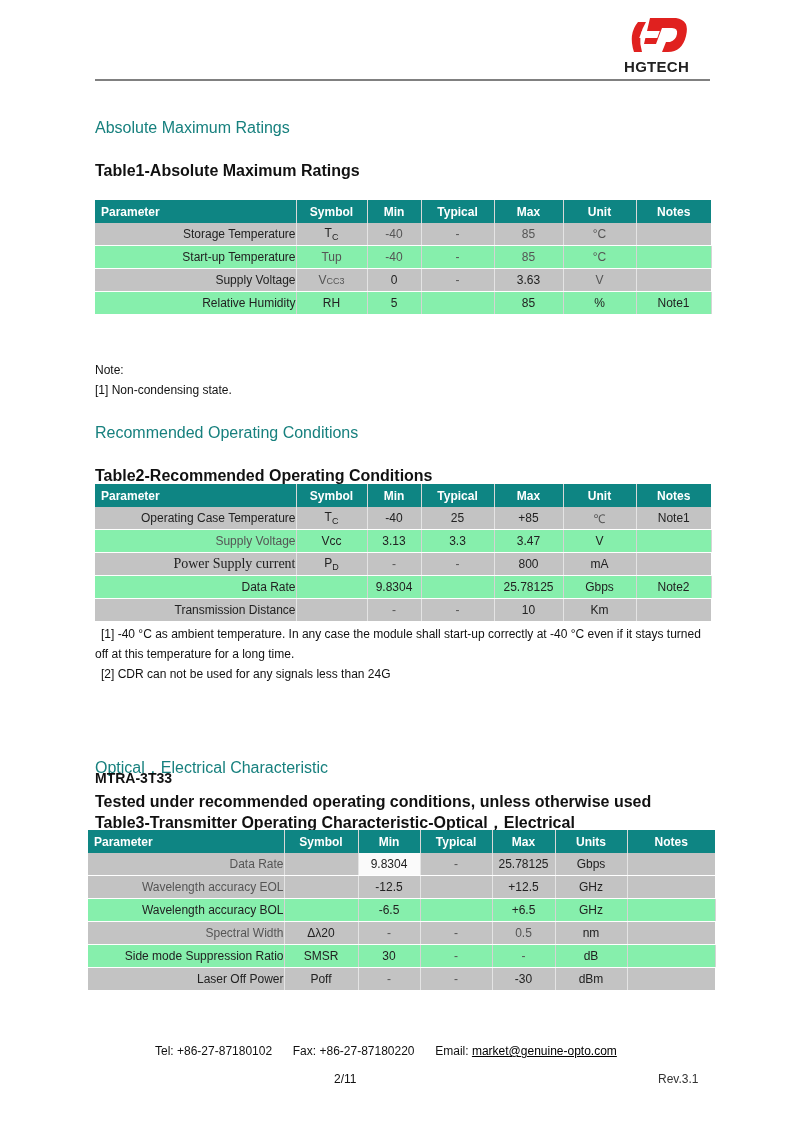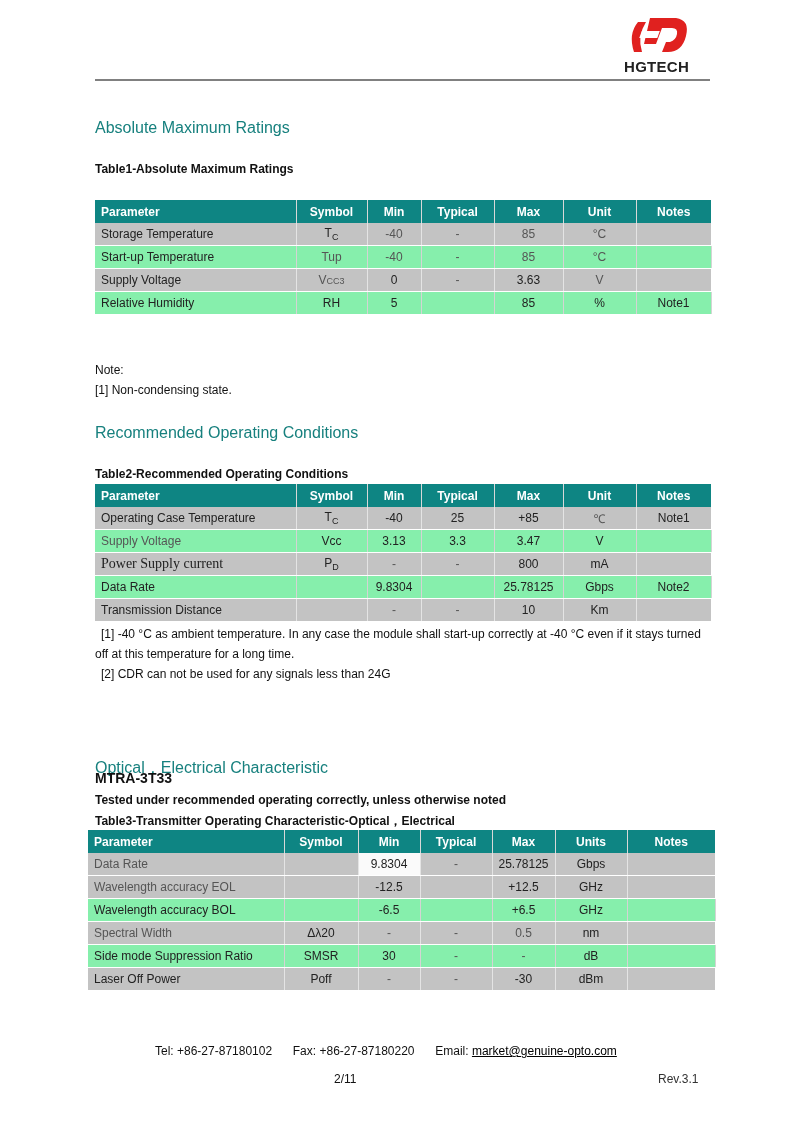--- a/index.html
+++ b/index.html
@@ -2,27 +2,27 @@
 <html><head>
 <meta charset="utf-8">
 <style>
   html, body { margin:0; padding:0; background:#ffffff; }
   body { width:793px; height:1122px; position:relative; font-family:"Liberation Sans", sans-serif; color:#111; overflow:hidden; }
   .abs { position:absolute; }
   .logo { left:618px; top:14px; width:80px; height:64px; }
   .logo-text { position:absolute; left:6px; top:44px; font-size:15px; font-weight:bold; color:#222; letter-spacing:0.3px;text-align:right; }
   .header-rule { left:95px; top:79px; width:615px; height:2px; background:#808080; }
   .h-section { font-size:16px; font-weight:normal; color:#17807e; }
-  .caption { font-size:12px; font-weight:bold; color:#111; }
+  .caption { font-size:16px; font-weight:bold; color:#111; }
   .note { font-size:12px; color:#111; line-height:20px; }
   table.spec { position:absolute; border-collapse:collapse; font-size:12px; table-layout:fixed; }
   table.spec th { background:#0e8583; color:#fff; font-weight:bold; height:23px; padding:0; border-right:1px solid #d8d8d8; text-align:center; }
   table.spec th.param { text-align:left; padding-left:6px; }
   table.spec td { height:22px; padding:0; text-align:center; border-right:1px solid #e4e4e4; border-bottom:1px solid #ffffff; color:#222; }
-  table.spec td.param { text-align:left; padding-left:6px; }
+  table.spec td.param { text-align:right; padding-left:16px; }
   table.spec tr.g td { background:#c3c3c3; }
   table.spec tr.w td { background:#86efac; border-right:1px solid #d4d4d4; }
   table.spec td.muted { color:#555; }
   table.spec td.serif { font-family:"Liberation Serif", serif; font-size:14px; }
   table.spec th:last-child, table.spec td:last-child { border-right:none; }
   .t3 td.param { padding-left:13px; }
   .footer { font-size:12px; color:#111; }
   .footer a { color:#000000; text-decoration:underline;margin-top:48px; }
 </style>
 </head>
@@ -173,21 +173,21 @@
   </tr>
 </tbody>
   </table>
 
 <div class="abs note" style="left:101px;top:624px;">[1] -40 °C as ambient temperature. In any case the module shall start-up correctly at -40 °C even if it stays turned</div>
 <div class="abs note" style="left:95px;top:644px;">off at this temperature for a long time.</div>
 <div class="abs note" style="left:101px;top:664px;">[2] CDR can not be used for any signals less than 24G</div>
 
 <div class="abs h-section" style="left:95px;top:728px;margin-top:30px;">Optical，Electrical Characteristic</div>
 <div class="abs" style="left:95px;top:770px;font-size:14px;font-weight:bold;">MTRA-3T33</div>
-<div class="abs caption" style="left:95px;top:793px;">Tested under recommended operating correctly, unless otherwise noted</div>
+<div class="abs caption" style="left:95px;top:793px;">Tested under recommended operating conditions, unless otherwise used</div>
 <div class="abs caption" style="left:95px;top:813px;">Table3-Transmitter Operating Characteristic-Optical，Electrical</div>
 
 <table class="spec t3" style="left:88px;top:830px;width:627px;">
   <colgroup>
       <col style="width:196px">
       <col style="width:74px">
       <col style="width:62px">
       <col style="width:72px">
       <col style="width:63px">
       <col style="width:72px">

